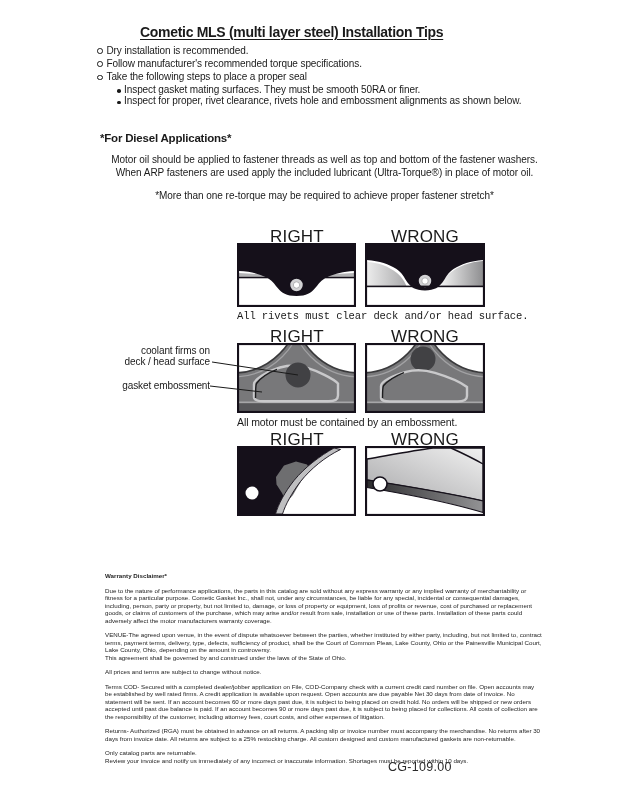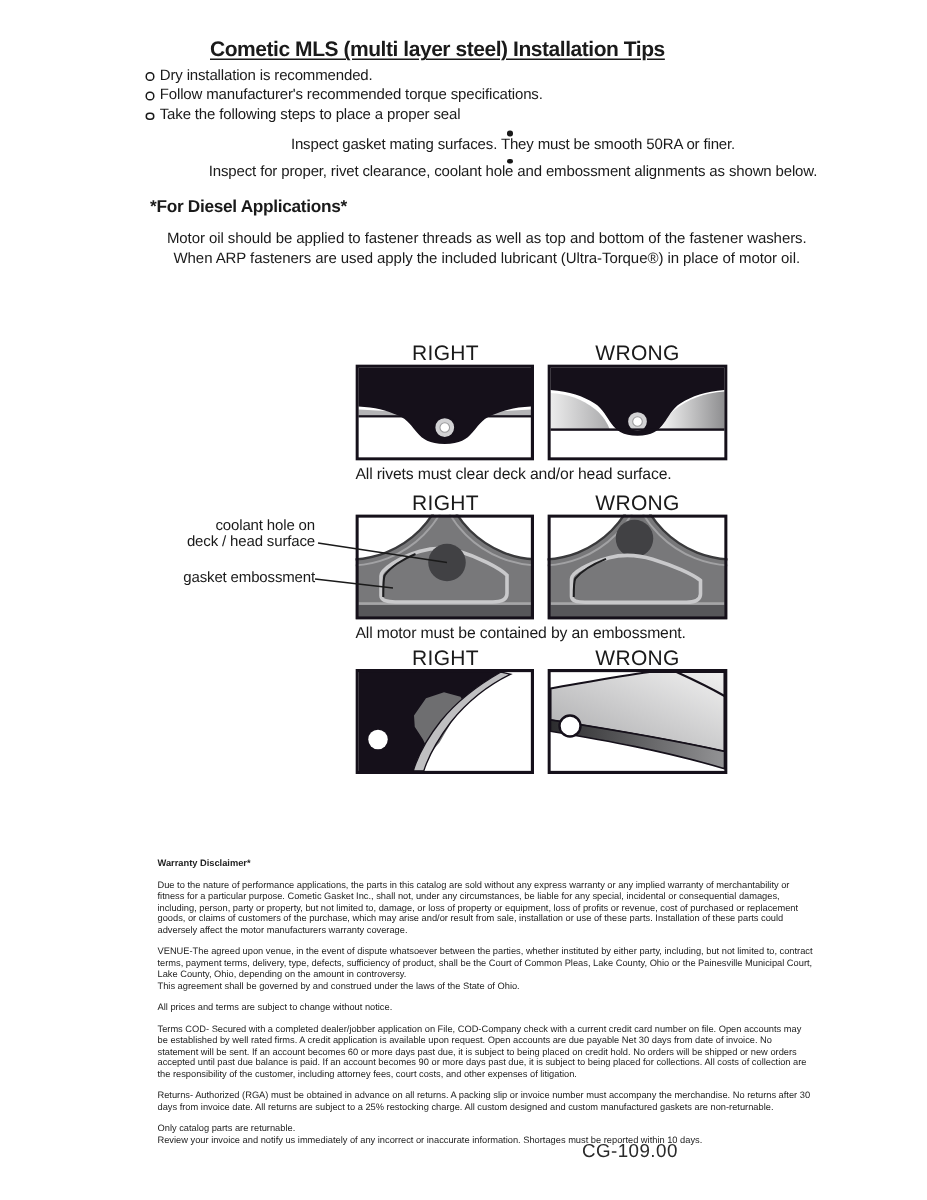--- a/index.html
+++ b/index.html
@@ -7,30 +7,30 @@
         font-family:"Liberation Sans",sans-serif;color:#1a1a1a;overflow:hidden;}
 
   .title{position:absolute;top:24px;left:100px;font-weight:bold;font-size:14px;
          letter-spacing:-0.3px;text-decoration:underline;text-decoration-thickness:1.3px;
          text-underline-offset:2px;white-space:nowrap;margin-left:40px;}
 
   .tips{position:absolute;top:44px;left:97px;width:470px;font-size:10px;letter-spacing:-0.1px;}
   .b-row{display:flex;align-items:flex-start;line-height:13.2px;}
   .b-dot{width:3.5px;height:3.5px;border:1px solid #1a1a1a;border-radius:50%;
          margin:4.2px 4px 0 0;flex:none;}
-  .sb-row{display:flex;align-items:center;margin-left:20px;line-height:11.4px;flex-direction:column;}
+  .sb-row{display:flex;align-items:center;margin-left:20px;line-height:11.4px;}
   .sb-dot{width:3.6px;height:3.6px;background:#1a1a1a;border-radius:50%;
           margin:3.6px 3.5px 0 0;flex:none;}
 
   .diesel{position:absolute;top:132px;left:100px;width:449px;font-size:10px;
           letter-spacing:-0.05px;line-height:13.6px;}
   .diesel .dh3{font-weight:bold;font-size:11.5px;letter-spacing:-0.2px;margin:0 0 7px 0;}
   .diesel p{margin:0 0 9px 0;text-align:center;}
 
-  .dg-label{position:absolute;width:120px;text-align:center;font-size:14px;
+  .dg-label{position:absolute;width:120px;text-align:center;font-size:17px;
             letter-spacing:0.2px;white-space:nowrap;}
   .dg-box{position:absolute;line-height:0;}
   .dg-caption{position:absolute;font-size:10.5px;letter-spacing:-0.1px;line-height:12px;}
   .side-label{position:absolute;width:122px;text-align:right;font-size:10px;
               line-height:11.2px;letter-spacing:-0.1px;}
   .leader{position:absolute;left:205px;top:355px;pointer-events:none;}
 
   .disclaimer{position:absolute;top:572px;left:105px;width:437px;font-size:6.2px;
               line-height:7.5px;color:#232323;}
   .disclaimer .dhead{font-weight:bold;margin:0 0 7px 0;}
@@ -60,27 +60,28 @@
     <div class="b-row">
       <span class="b-dot"></span>
       <span>Take the following steps to place a proper seal</span>
     </div>
     <div class="sb-row">
       <span class="sb-dot"></span>
       <span>Inspect gasket mating surfaces.  They must be smooth 50RA or finer.</span>
     </div>
     <div class="sb-row">
       <span class="sb-dot"></span>
-      <span>Inspect for proper, rivet clearance, coolant hole and embossment alignments as shown below.</span>
+      <span>Inspect for proper, rivet clearance, rivets hole and embossment alignments as shown below.</span>
     </div>
   </div>
 
   <div class="diesel">
     <div class="dh3">*For Diesel Applications*</div>
     <p>Motor oil should be applied to fastener threads as well as top and bottom of the fastener washers. When ARP fasteners are used apply the included lubricant (Ultra-Torque®) in place of motor oil.</p>
+    <p>*More than one re-torque may be required to achieve proper fastener stretch*</p>
   </div>
 
   <div class="dg-label" style="left:237px;top:227px;">RIGHT</div>
   <div class="dg-label" style="left:365px;top:227px;">WRONG</div>
 
   <div class="dg-box" style="left:237px;top:243px;">
     <svg width="119" height="64" viewBox="0 0 119 64">
       <rect x="0" y="0" width="119" height="64" fill="#ffffff"></rect>
       <path d="M2,30 L2,35 L46,35 L30,31.5 Z" fill="#b4b4b6"></path>
       <path d="M117,30 L117,35 L73,35 L89,31.5 Z" fill="#b4b4b6"></path>
@@ -106,27 +107,27 @@
       <rect x="0" y="0" width="120" height="64" fill="#ffffff"></rect>
       <path d="M2,19 C13,19.5 23,23 32,30 C37.5,34.5 40,39.5 41.5,43.2 L2,43.2 Z" fill="url(#g1L)"></path>
       <path d="M118,18 C104,19 94,23 85,30 C79.5,34.5 77,39.5 75.5,43.2 L118,43.2 Z" fill="url(#g1R)"></path>
       <path d="M2,2 H118 V17 C105,18 96.5,21 88.5,26 C77.5,33 79.5,47.5 60,47.5 C40.5,47.5 42.5,33 31.5,26 C23.5,21 15,18 2,17 Z" fill="#15101a"></path>
       <circle cx="60" cy="38" r="7" fill="#d2d2d4" stroke="#15101a" stroke-width="1.5"></circle>
       <circle cx="60" cy="38" r="3.2" fill="#ffffff" stroke="#9a9a9c" stroke-width="0.7"></circle>
       <rect x="2" y="42.6" width="116" height="1.6" fill="#15101a"></rect>
       <rect x="1" y="1" width="118" height="62" fill="none" stroke="#15101a" stroke-width="2.2"></rect>
     </svg>
   </div>
-  <div class="dg-caption" style="left:237px;top:310px;">All rivets must clear deck and/or head surface.</div>
+  <div class="dg-caption" style="left:237px;top:310px;font-family:Liberation Mono, monospace;">All rivets must clear deck and/or head surface.</div>
 
   <div class="dg-label" style="left:237px;top:327px;">RIGHT</div>
   <div class="dg-label" style="left:365px;top:327px;">WRONG</div>
 
   <div class="side-label" style="left:88px;top:345px;">
-    <div>coolant hole on</div>
+    <div>coolant firms on</div>
     <div>deck / head surface</div>
   </div>
   <div class="side-label" style="left:88px;top:380px;">gasket embossment</div>
 
   <div class="dg-box" style="left:237px;top:343px;">
     <svg width="119" height="70" viewBox="0 0 119 70">
       <rect x="0" y="0" width="119" height="70" fill="#78787a"></rect>
       <circle cx="-4" cy="-36" r="70" fill="none" stroke="#a2a2a4" stroke-width="1.2"></circle>
       <circle cx="-4" cy="-36" r="66" fill="#ffffff" stroke="#3a3a3c" stroke-width="1.6"></circle>
       <circle cx="123" cy="-36" r="70" fill="none" stroke="#a2a2a4" stroke-width="1.2"></circle>

